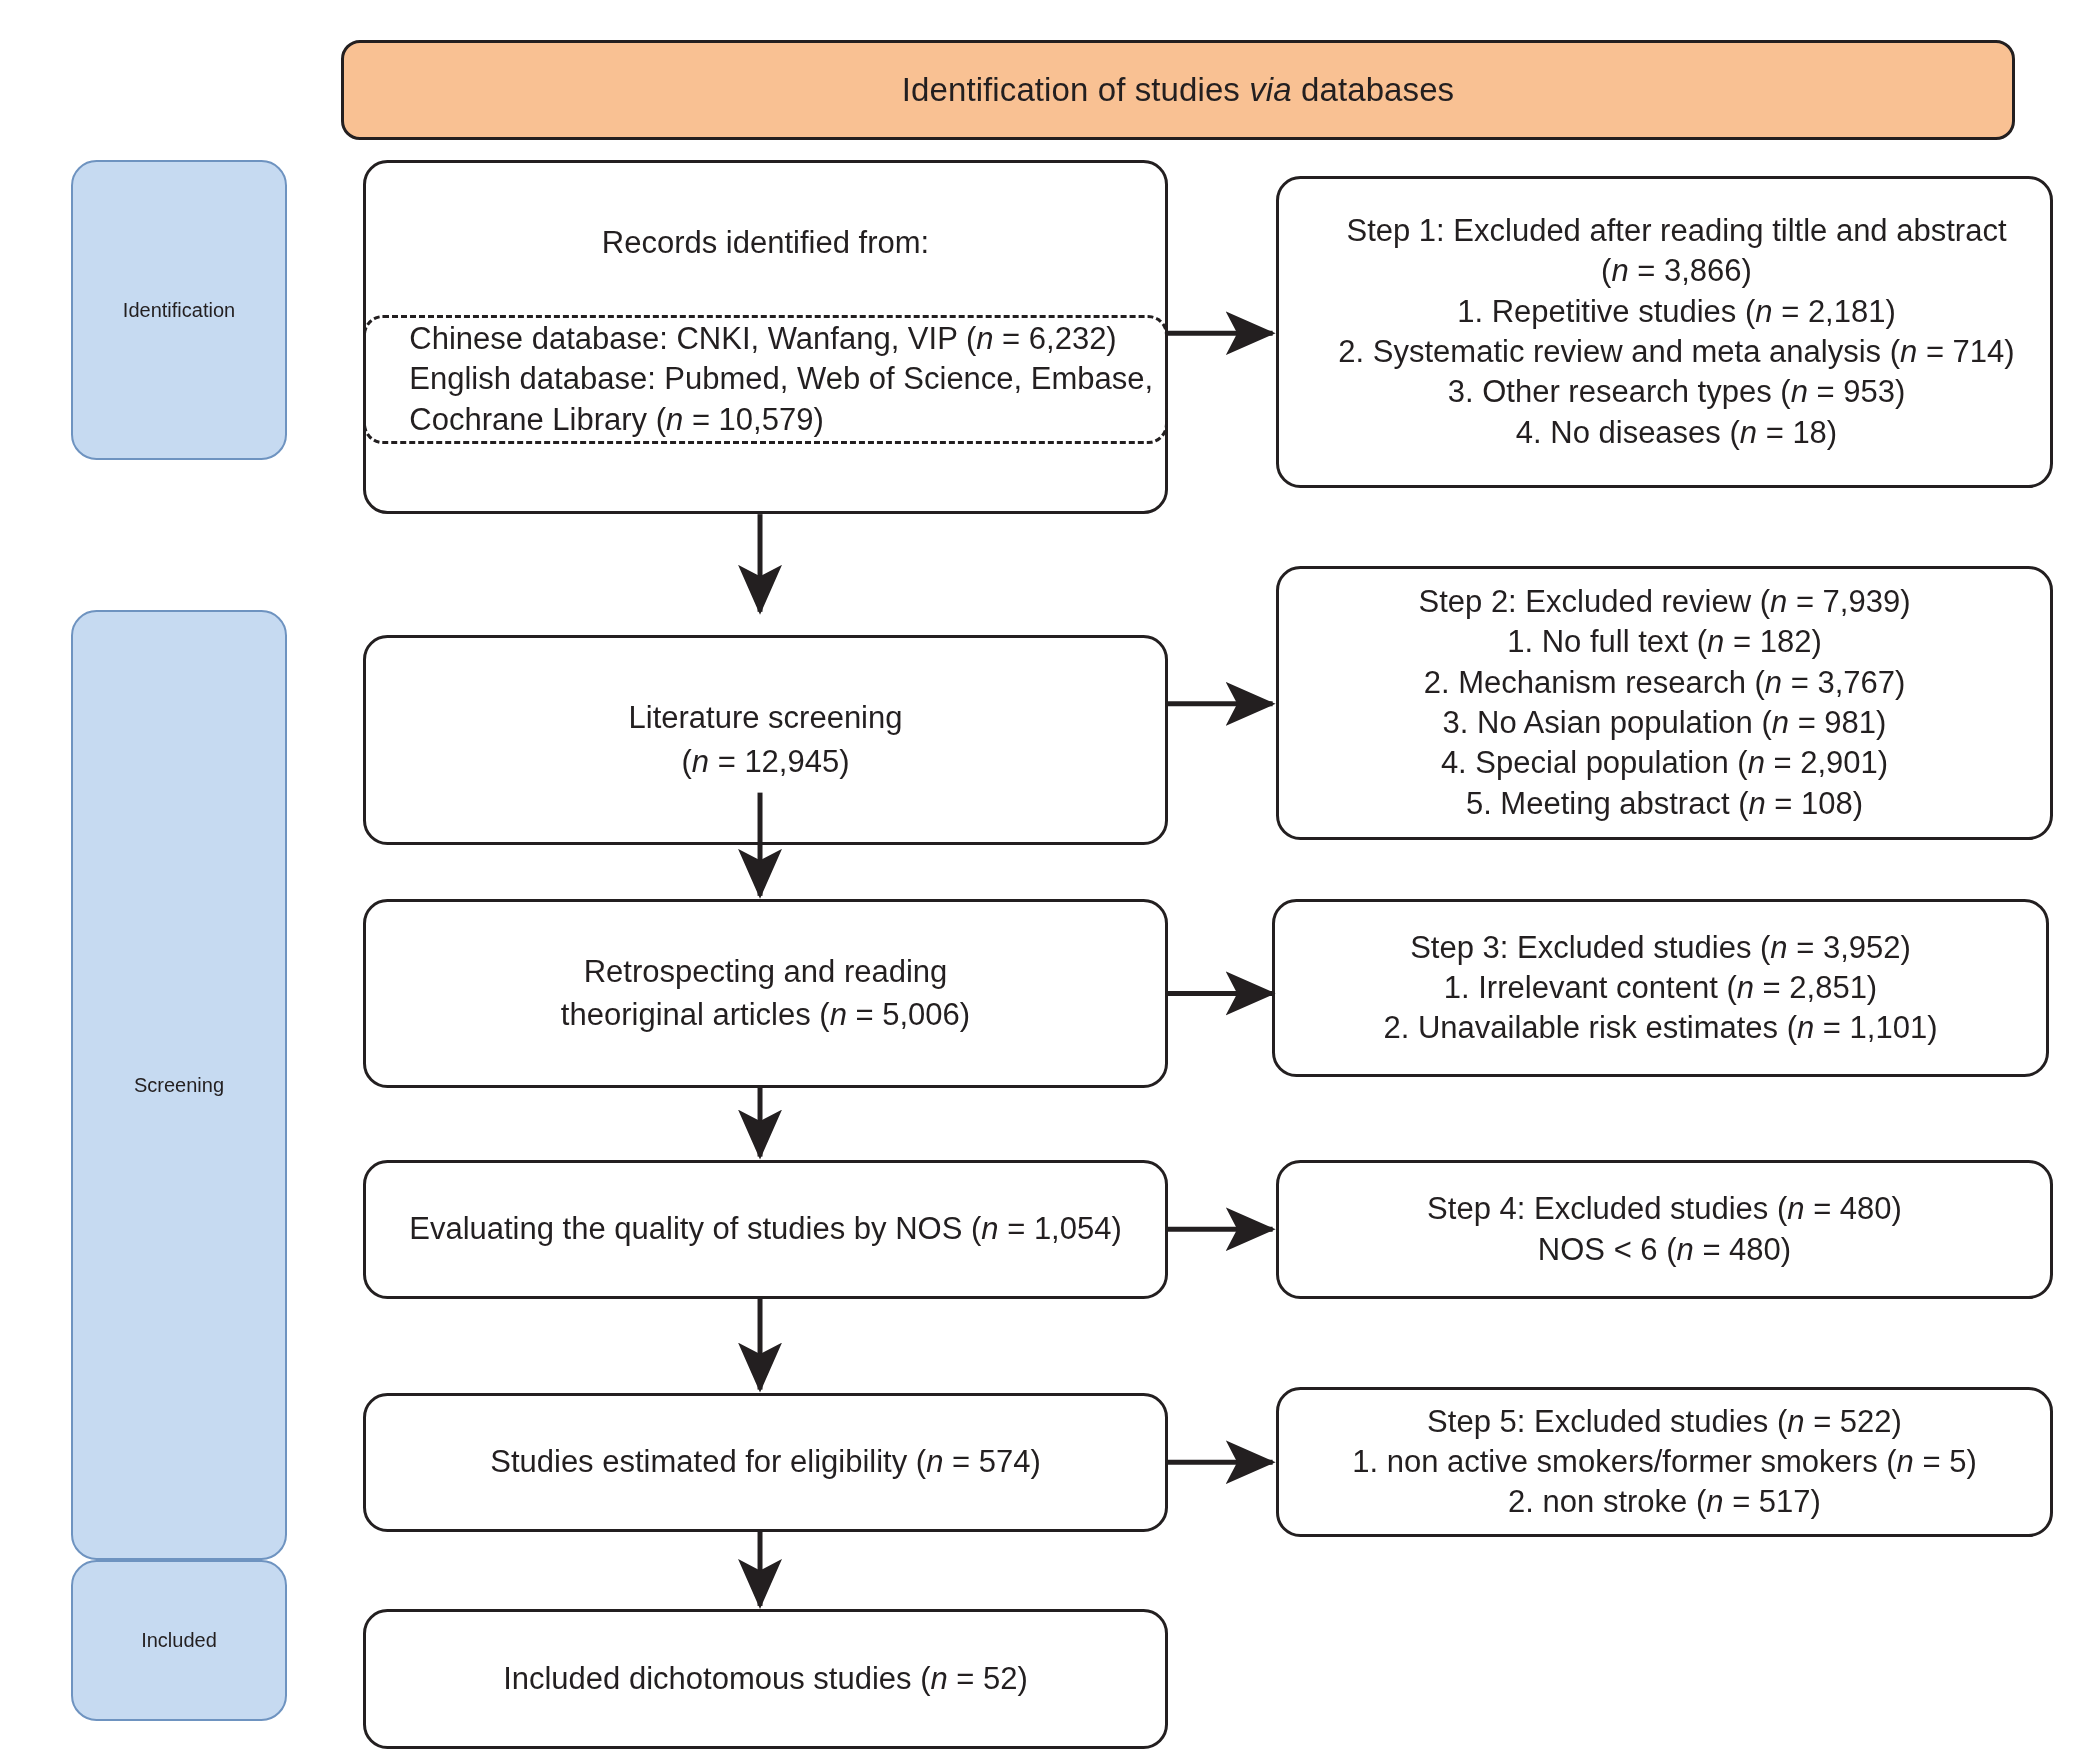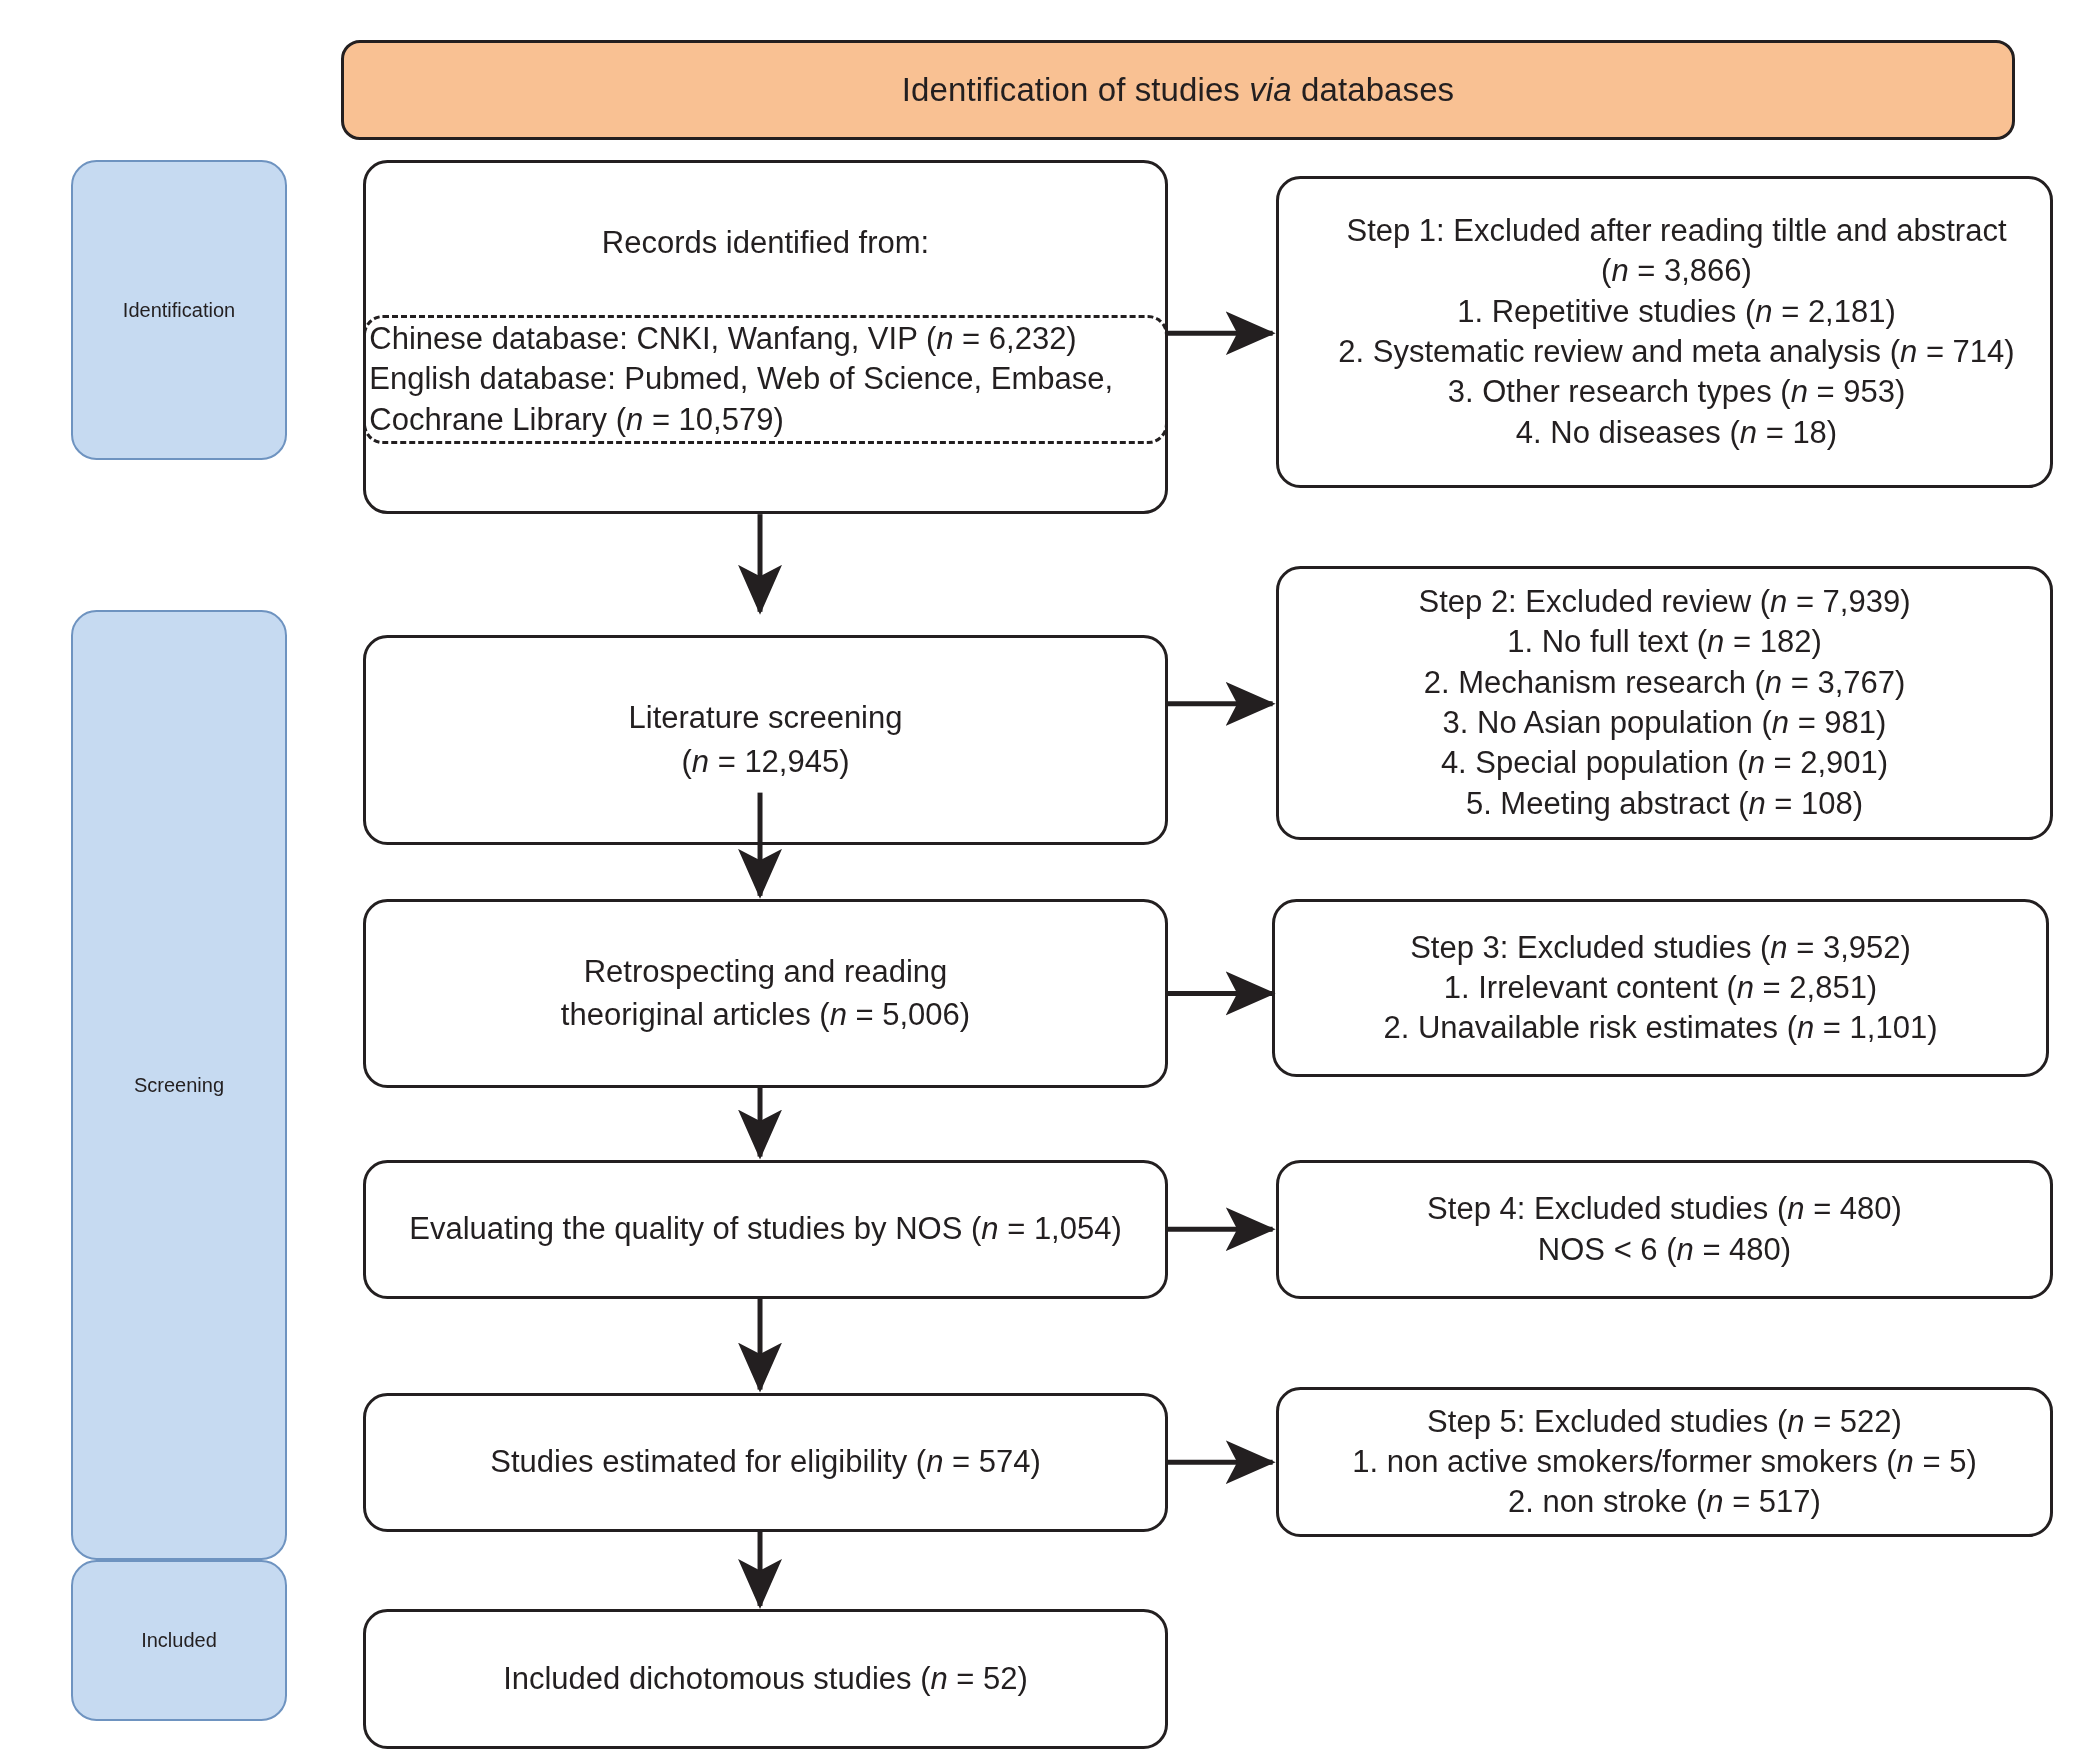--- a/index.html
+++ b/index.html
@@ -93,21 +93,21 @@
     width: 805px;
     height: 129px;
     border: 3.3px dashed #231f20;
     border-radius: 20px;
     box-sizing: border-box;
     display: flex;
     align-items: center;
     justify-content: center;
     background: transparent;
   }
-  .dashed-sub .fbox-inner { padding: 0 3.3px; }
+  .dashed-sub .fbox-inner { padding: 0 3.3px; margin-left: 40px; }
 
   
   .arrow-svg {
     position: absolute;
     overflow: visible;
     pointer-events: none;
   }
   .arrow-line {
     stroke: #231f20;
     fill: none;

